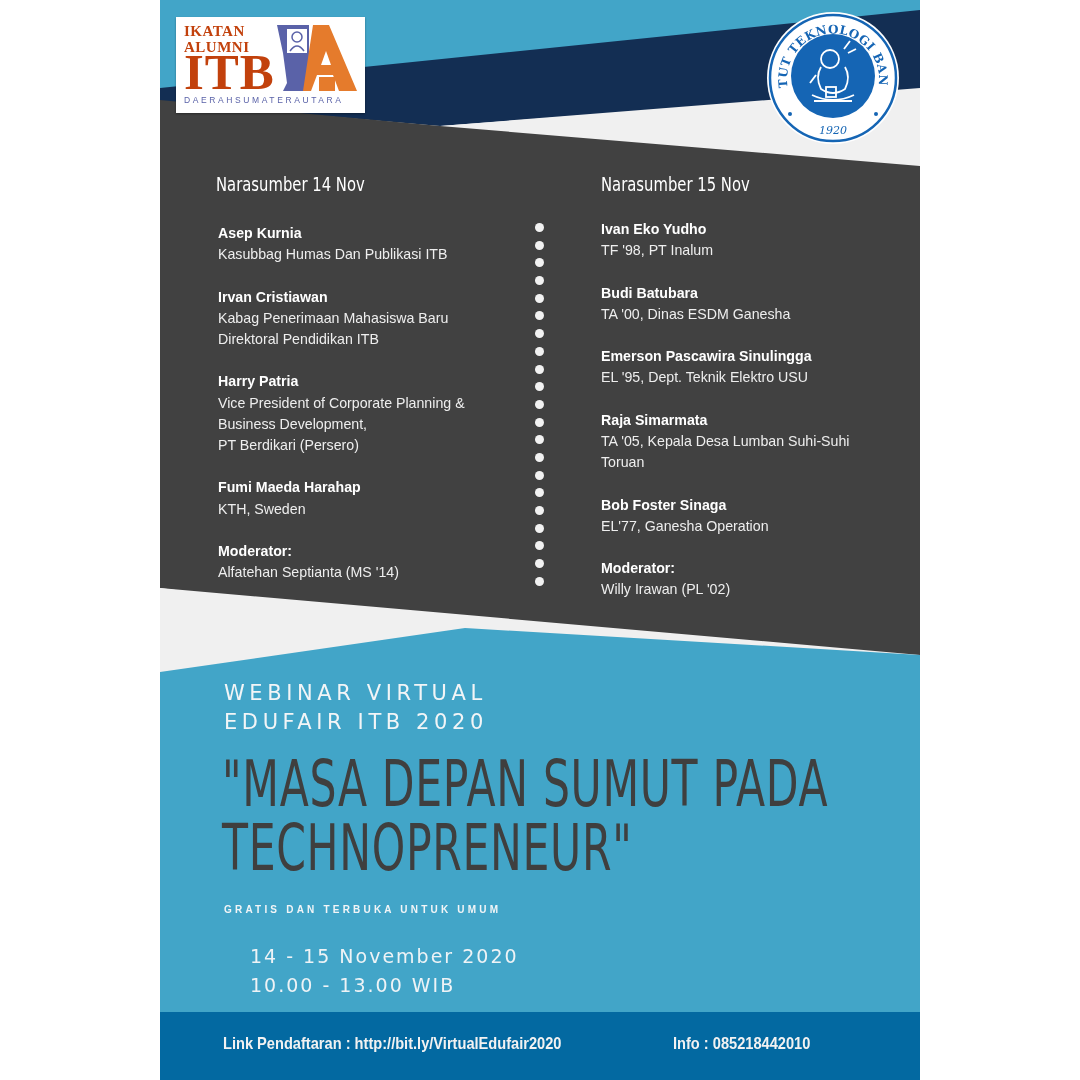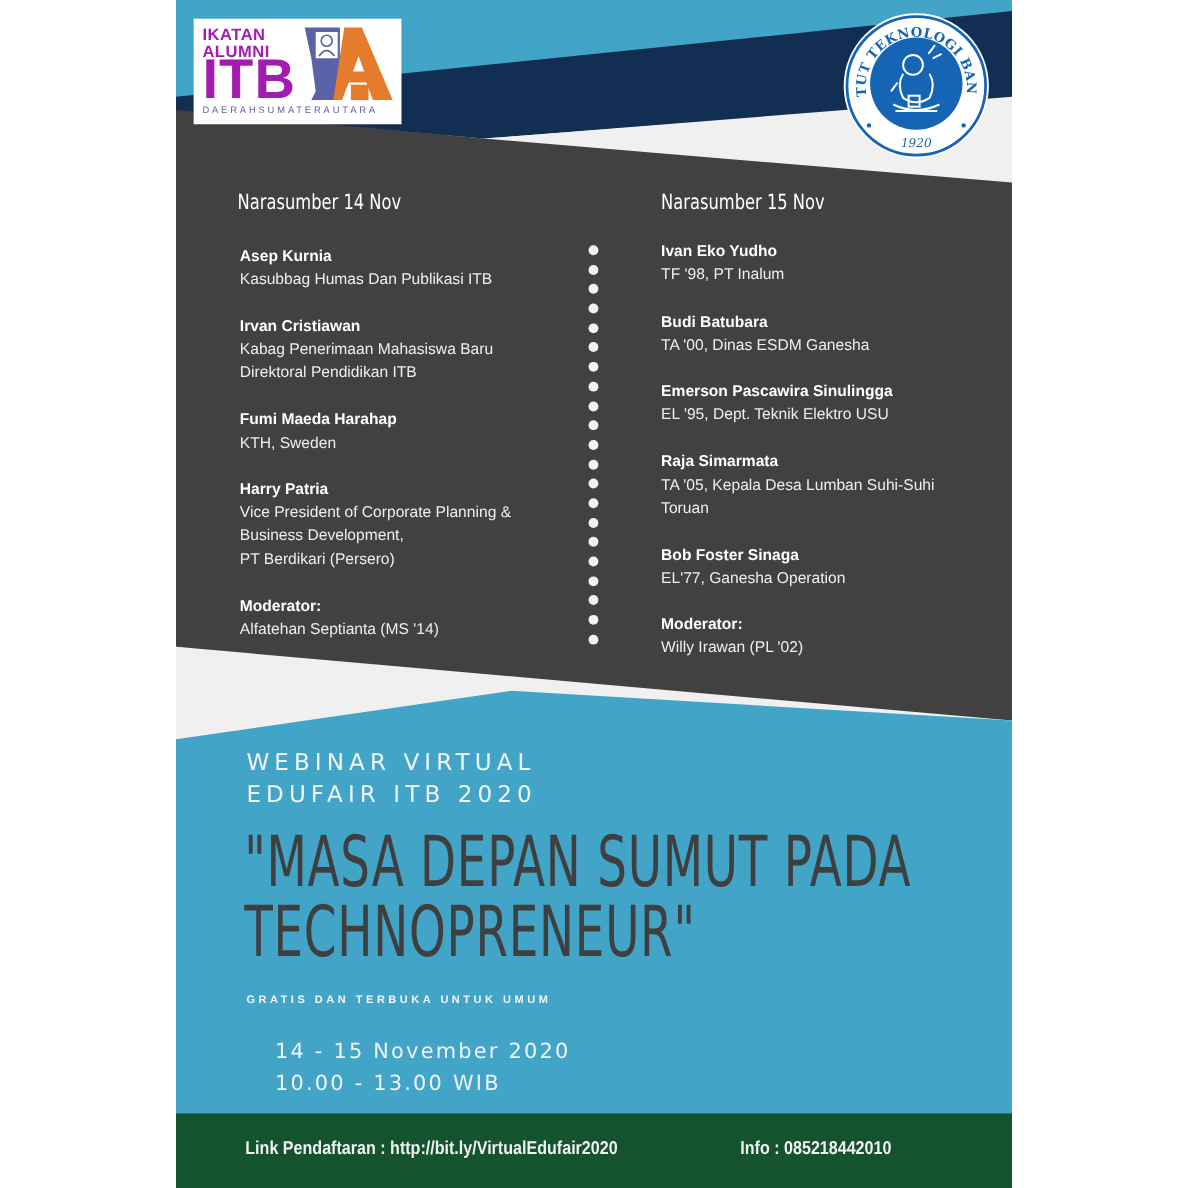--- a/index.html
+++ b/index.html
@@ -11,21 +11,21 @@
       position: absolute; left: 160px; top: 0; width: 760px; height: 1080px; overflow: hidden;
       background: #f0f0f0;
     }
     .bg-svg { position: absolute; left: 0; top: 0; width: 760px; height: 1080px; }
 
     
     .alumni-logo {
       position: absolute; left: 16px; top: 17px; width: 189px; height: 96px;
       background: #ffffff; box-shadow: 0 1px 2px rgba(0,0,0,0.35);
     }
-    .alumni-text { position: absolute; left: 8px; font-family: Liberation Sans, sans-serif; color: #a21caf; font-weight: bold; }
+    .alumni-text { position: absolute; left: 8px; font-family: Liberation Serif, serif; color: #c2410c; font-weight: bold; }
     .alumni-ikatan { top: 6px; font-size: 15px; letter-spacing: 0.5px; }
     .alumni-alumni { top: 22px; font-size: 15px; letter-spacing: 0.5px; }
     .alumni-itb { top: 35px; font-size: 51px; letter-spacing: 1px; line-height: 40px; }
     .alumni-region {
       position: absolute; left: 8px; top: 78px; font-size: 8.5px; letter-spacing: 2.6px; color: #5a62a8;
     }
     .alumni-mark { position: absolute; left: 97px; top: 6px; width: 86px; height: 70px; }
 
     
     .itb-seal { position: absolute; left: 606px; top: 11px; width: 134px; height: 134px; }
@@ -63,21 +63,21 @@
     .event-free {
       position: absolute; left: 64px; top: 904px; color: #f2f5f7; font-size: 10px; letter-spacing: 3.2px;
       font-weight: bold;
     }
     .event-when {
       position: absolute; left: 63px; top: 942px; color: #eef3f6; font-size: 19px; letter-spacing: 2px;
       line-height: 29px; font-family: "DejaVu Sans", sans-serif; font-weight: normal; margin-left: 27px;
     }
 
     
-    .footer { position: absolute; left: 0; top: 1012px; width: 760px; height: 68px; background: #14532d; }
+    .footer { position: absolute; left: 0; top: 1012px; width: 760px; height: 68px; background: #0369a1; }
     .footer-link, .footer-info {
       position: absolute; top: 22px; color: #f2f2f2; font-size: 17px; font-weight: bold;
       font-family: "Liberation Sans", sans-serif; transform: scaleX(0.86); transform-origin: left top; white-space: nowrap;
     }
     .footer-link { left: 63px; }
     .footer-info { left: 513px; }
   </style>
 </head>
 <body>
 
@@ -147,30 +147,30 @@
     <div class="speaker">
       <span class="speaker-name">Asep Kurnia</span>
       <span class="speaker-role">Kasubbag Humas Dan Publikasi ITB</span>
     </div>
     <div class="speaker">
       <span class="speaker-name">Irvan Cristiawan</span>
       <span class="speaker-role">Kabag Penerimaan Mahasiswa Baru
 Direktoral Pendidikan ITB</span>
     </div>
     <div class="speaker">
-      <span class="speaker-name">Fumi Maeda Harahap</span>
-      <span class="speaker-role">KTH, Sweden</span>
-    </div>
-    <div class="speaker">
       <span class="speaker-name">Harry Patria</span>
       <span class="speaker-role">Vice President of Corporate Planning &amp;
 Business Development,
 PT Berdikari (Persero)</span>
     </div>
     <div class="speaker">
+      <span class="speaker-name">Fumi Maeda Harahap</span>
+      <span class="speaker-role">KTH, Sweden</span>
+    </div>
+    <div class="speaker">
       <span class="speaker-name">Moderator:</span>
       <span class="speaker-role">Alfatehan Septianta (MS '14)</span>
     </div>
   </div>
 
   <div class="dot-divider">
     <div class="dot"></div>
     <div class="dot"></div>
     <div class="dot"></div>
     <div class="dot"></div>

